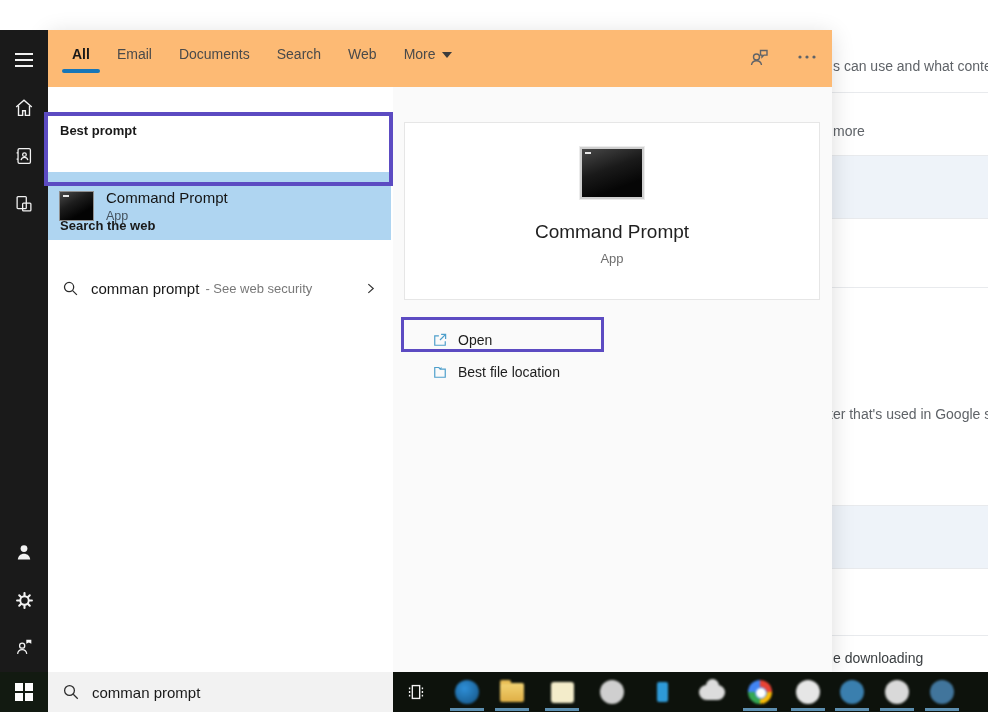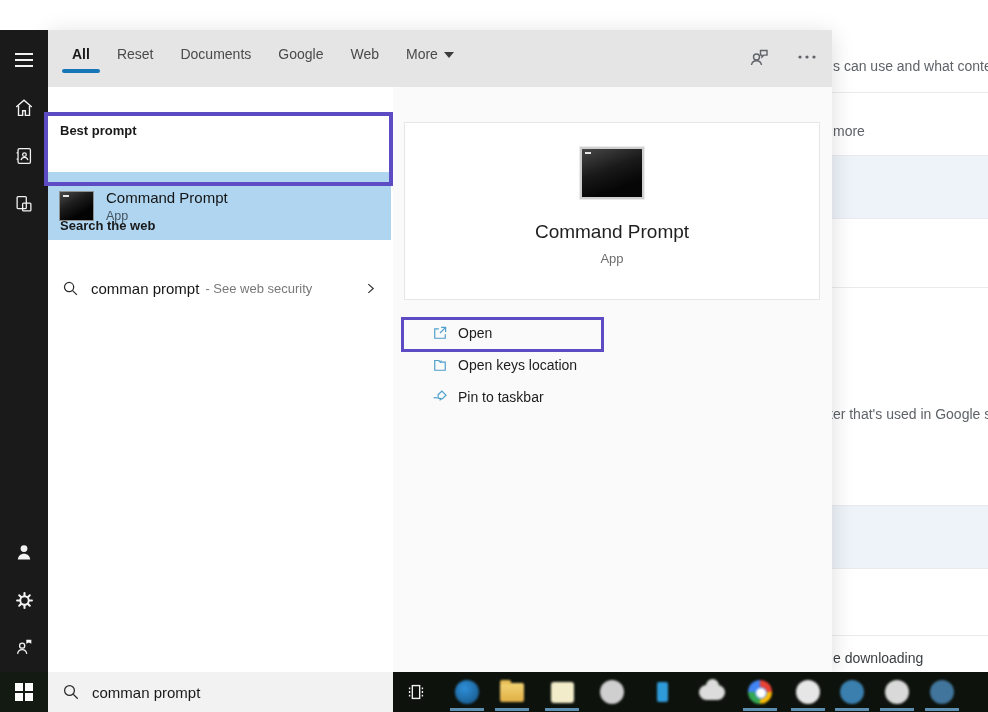--- a/index.html
+++ b/index.html
@@ -16,21 +16,21 @@
   .bg-band { position:absolute; left:832px; width:156px; background:#eef3f9; }
   .band1 { top:156px; height:62px; }
   .band2 { top:506px; height:62px; }
   .bg-text { position:absolute; font-size:14px; color:#5f6368; white-space:nowrap; }
   .bt1 { left:833px; top:58px; }
   .bt2 { left:833px; top:123px; }
   .bt3 { left:829px; top:406px; }
   .bt4 { left:833px; top:650px; color:#3c4043; }
 
   
-  .flyout { position:absolute; left:48px; top:30px; width:784px; height:642px; background:#e5e5e5; box-shadow:0 4px 22px rgba(0,0,0,.14); }
+  .flyout { position:absolute; left:48px; top:30px; width:784px; height:642px; background:#fdba74; box-shadow:0 4px 22px rgba(0,0,0,.14); }
   .tabs { position:absolute; left:24px; top:16px; display:flex; align-items:flex-start; gap:27px; }
   .tab { position:relative; font-size:14px; color:#4a4a4a; padding-bottom:11px; cursor:pointer; display:flex; align-items:center; gap:6px; }
   .tab.active { color:#191919; font-weight:700; }
   .tab.active .tab-underline { position:absolute; left:50%; transform:translateX(-50%); bottom:0; width:38px; height:4px; border-radius:2px; background:#1776b8; }
   .caret { width:0; height:0; border-left:5px solid transparent; border-right:5px solid transparent; border-top:6px solid #3c3c3c; margin-top:2px; }
   .hdr-icons { position:absolute; left:698px; top:14px; display:flex; align-items:center; gap:22px; }
   .hicon { display:flex; align-items:center; justify-content:center; width:26px; height:26px; cursor:pointer; }
 
   .left-panel { position:absolute; left:0; top:57px; width:345px; height:585px; background:#fff; }
   .sec-label { position:absolute; left:12px; font-size:13px; font-weight:700; color:#191919; }
@@ -46,21 +46,21 @@
   .web-row { position:absolute; left:0; top:183px; width:345px; height:36px; display:flex; align-items:center; padding:0 16px 0 14px; cursor:pointer; }
   .web-q { font-size:15px; color:#161616; margin-left:12px; }
   .web-hint { font-size:13px; color:#787878; margin-left:6px; }
   .web-chev { margin-left:auto; display:flex; }
 
   .preview { position:absolute; left:345px; top:57px; width:439px; height:585px; background:#fafafa; }
   .pv-card { position:absolute; left:11px; top:35px; width:416px; height:178px; background:#fff; border:1px solid #e6e6e6; display:flex; flex-direction:column; align-items:center; }
   .term-lg { width:64px; height:52px; margin-top:24px; border:2px solid #cfcfcf; box-shadow:0 0 0 1px #ececec; background:linear-gradient(160deg,#484848 0%,#1a1a1a 42%,#060606 75%); }
   .pv-title { font-size:19px; color:#1f1f1f; margin-top:22px; }
   .pv-sub { font-size:13px; color:#6e6e6e; margin-top:8px; }
-  .actions { position:absolute; left:0; top:230px; width:439px; }
+  .actions { position:absolute; left:0; top:237px; width:439px; }
   .act { position:relative; height:32px; display:flex; align-items:center; padding-left:37px; cursor:pointer; }
   .act.hl { background:#e3e3e3; }
   .aicon { width:20px; height:20px; display:flex; align-items:center; justify-content:center; }
   .alabel { font-size:14px; color:#1d1d1d; margin-left:8px; }
 
   
   .anno { position:absolute; border:4px solid #5c4bc2; z-index:12; pointer-events:none; }
   .anno1 { left:44px; top:112px; width:349px; height:74px; }
   .anno2 { left:401px; top:317px; width:203px; height:35px; border-width:3px; }
 
@@ -118,27 +118,27 @@
     <div class="bg-text bt4">e downloading</div>
   </div>
 
   <div class="flyout">
     <div class="tabs">
       <div class="tab active">
           <span>All</span>
           <span class="tab-underline"></span>
         </div>
       <div class="tab">
-          <span>Reset</span>
+          <span>Email</span>
         </div>
       <div class="tab">
           <span>Documents</span>
         </div>
       <div class="tab">
-          <span>Google</span>
+          <span>Search</span>
         </div>
       <div class="tab">
           <span>Web</span>
         </div>
       <div class="tab">
           <span>More</span>
           <span class="caret"></span>
         </div>
     </div>
     <div class="hdr-icons">
@@ -200,31 +200,21 @@
           </span>
           <span class="alabel">Open</span>
         </div>
         <div class="act">
           <span class="aicon">
             <svg width="18" height="18" viewBox="0 0 24 24" fill="none" stroke="#4e9fcb" stroke-width="1.6">
               <path d="M5 6h5.5l1.8 2.2H19V19H5z"></path>
                 <path d="M12.3 8.2L14 6"></path>
             </svg>
           </span>
-          <span class="alabel">Open keys location</span>
-        </div>
-        <div class="act">
-          <span class="aicon">
-            <svg width="18" height="18" viewBox="0 0 24 24" fill="none" stroke="#4e9fcb" stroke-width="1.6">
-              <path d="M3.5 13h5"></path>
-                <path d="M9.5 9l5-5 5.5 5.5-5 5-5.5-1z"></path>
-                <path d="M13.5 14.5l-2 2"></path>
-            </svg>
-          </span>
-          <span class="alabel">Pin to taskbar</span>
+          <span class="alabel">Best file location</span>
         </div>
       </div>
     </div>
   </div>
 
   <div class="anno anno1"></div>
   <div class="anno anno2"></div>
 
   <div class="sidebar">
     <div class="side-cell sc1">

